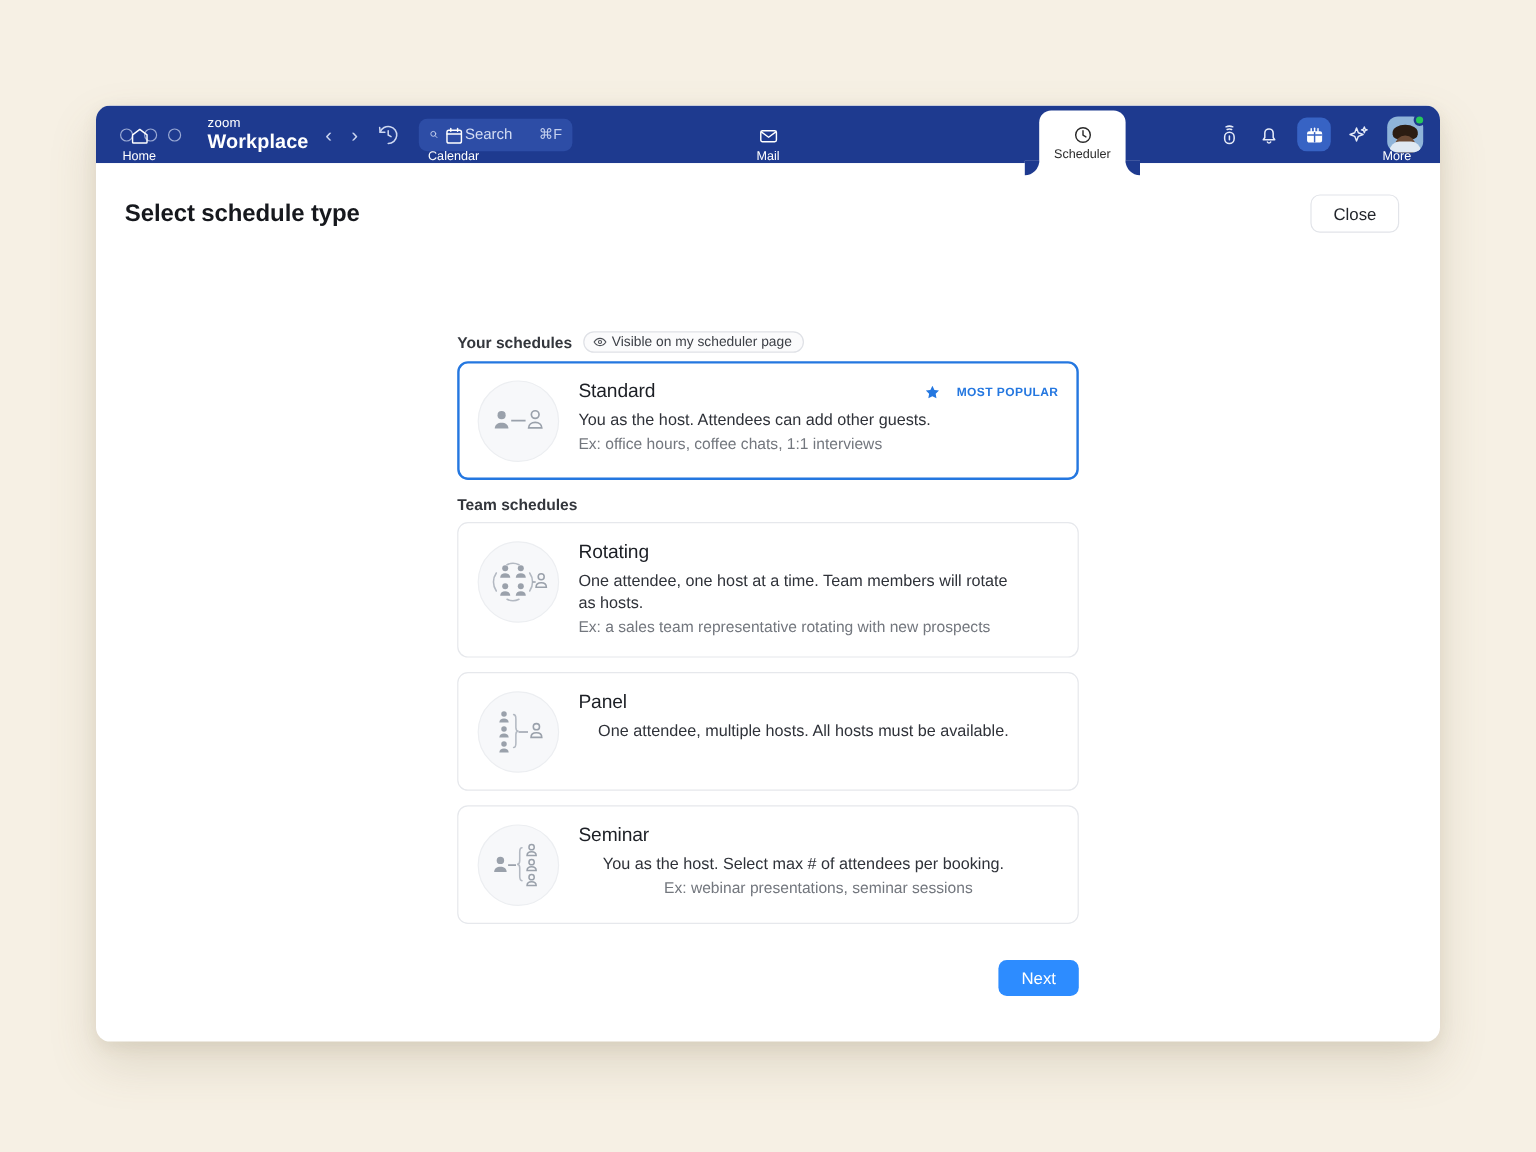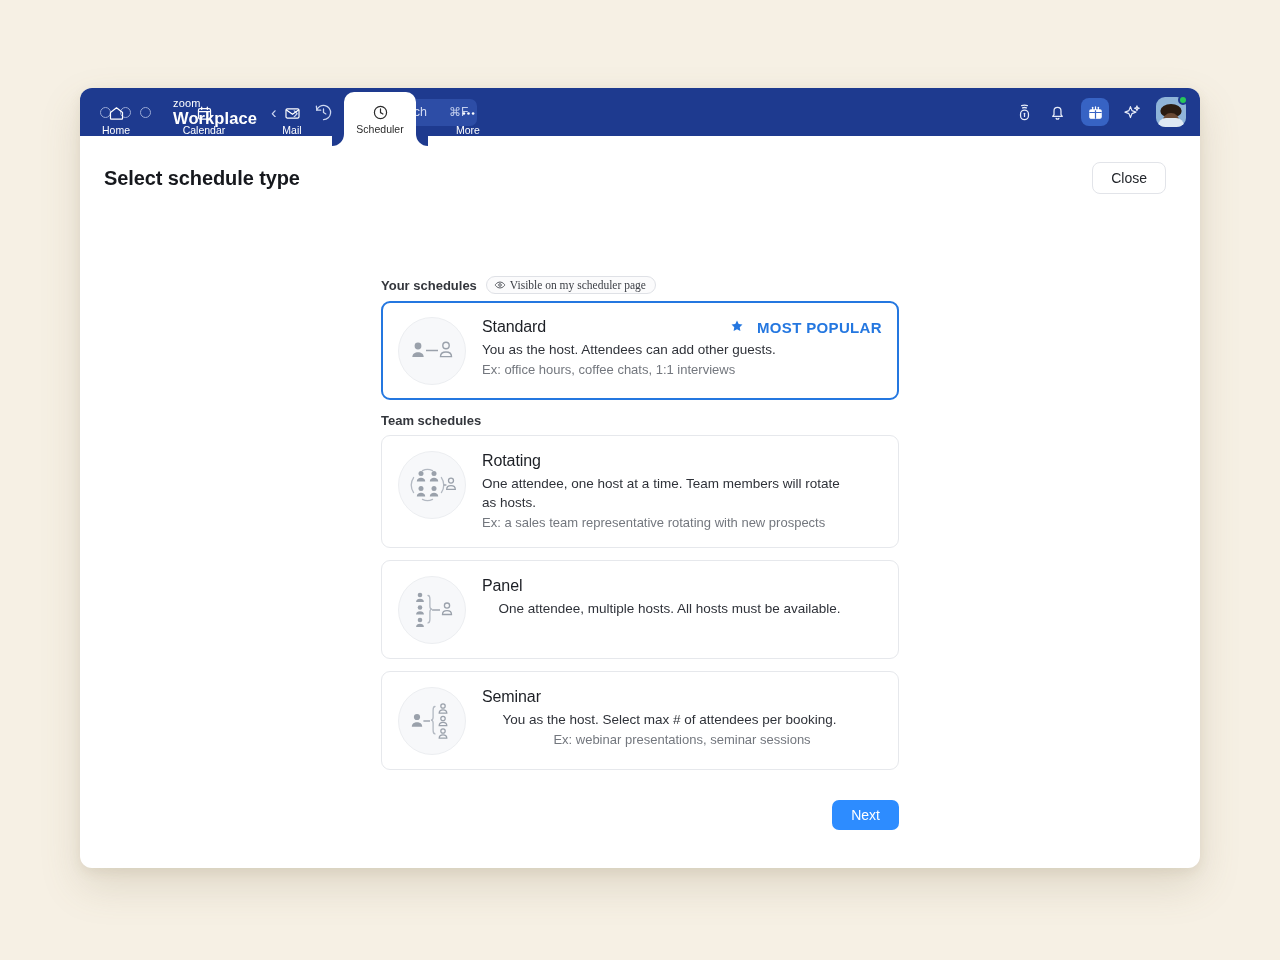--- a/index.html
+++ b/index.html
@@ -101,23 +101,23 @@
     color: #c3cfee;
     font-size: 12px;
   }
 
   
   .tabs {
     position: absolute;
     left: 0; right: 0; top: 0;
     height: 58px;
     display: flex;
-    justify-content: flex-start;
+    justify-content: space-between;
     align-items: flex-end;
-    gap: 16px;
+    gap: 0;
     pointer-events: none;
   }
   .tab {
     pointer-events: auto;
     width: 72px;
     height: 52px;
     display: flex;
     flex-direction: column;
     align-items: center;
     justify-content: center;
@@ -264,21 +264,20 @@
     display: inline-flex;
     align-items: center;
     gap: 4px;
     border: 1px solid #dfe1e6;
     border-radius: 11px;
     padding: 2px 9px 2px 7px;
     font-size: 11.5px;
     font-weight: 400;
     color: #3d4047;
     background: #fbfbfc;
-    font-family: Liberation Serif, serif;
   }
 
   
   .card {
     display: flex;
     align-items: flex-start;
     gap: 0;
     border: 1px solid #e6e8ec;
     border-radius: 9px;
     background: #ffffff;
@@ -309,24 +308,24 @@
   .card-title-row { display: flex; align-items: center; }
   .card-title {
     font-size: 16px;
     color: #1c1f25;
     font-weight: 400;
     letter-spacing: -0.1px;
   }
   .popular-badge {
     margin-left: auto;
     display: flex;
-    align-items: flex-start;
+    align-items: center;
     gap: 13px;
     color: #2477e0;
-    font-size: 15px;
+    font-size: 10px;
     font-weight: 700;
     letter-spacing: 0.35px;
   }
   .card-desc {
     font-size: 13.5px;
     color: #2f3239;
     margin-top: 4px;
     line-height: 1.42;
     max-width: 375px;
   }

